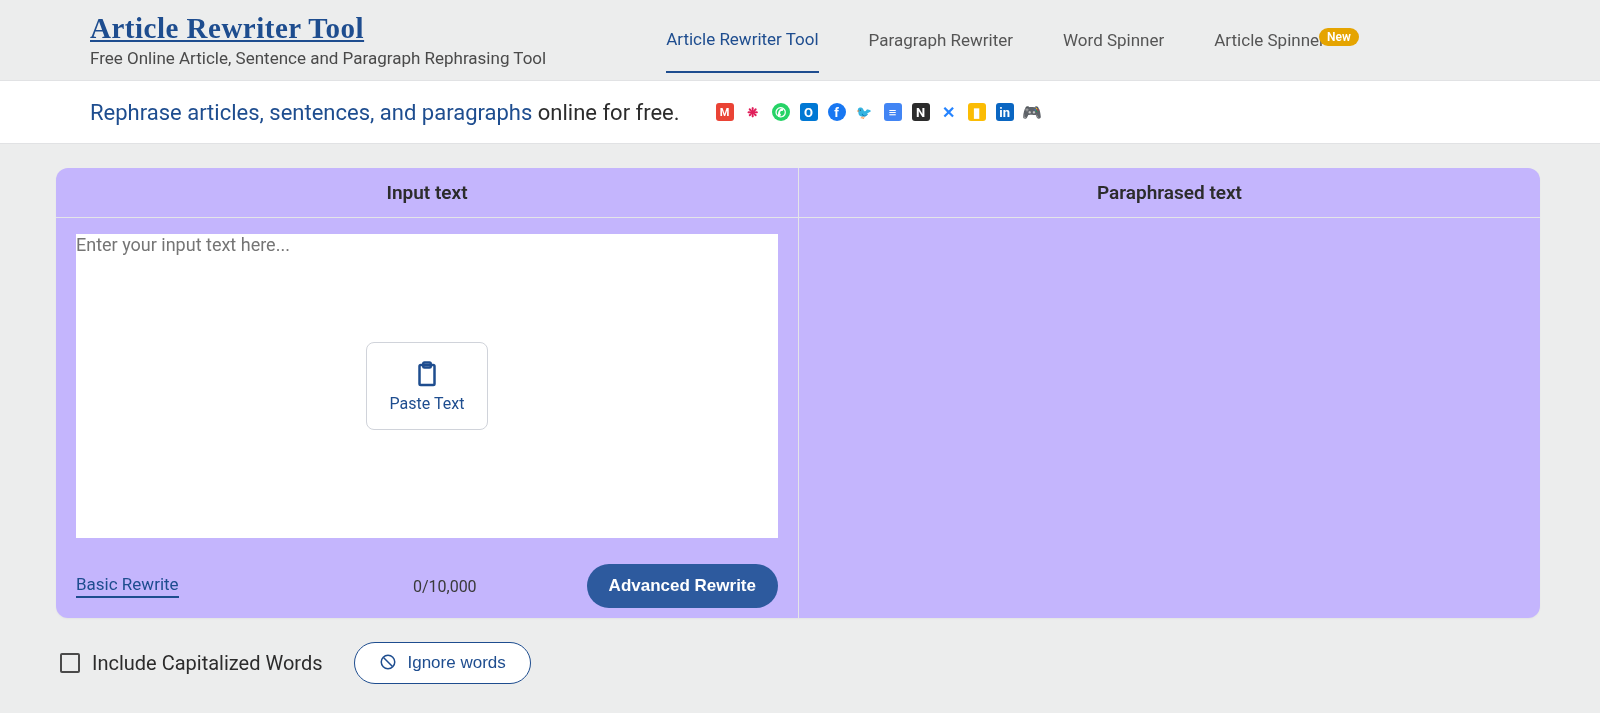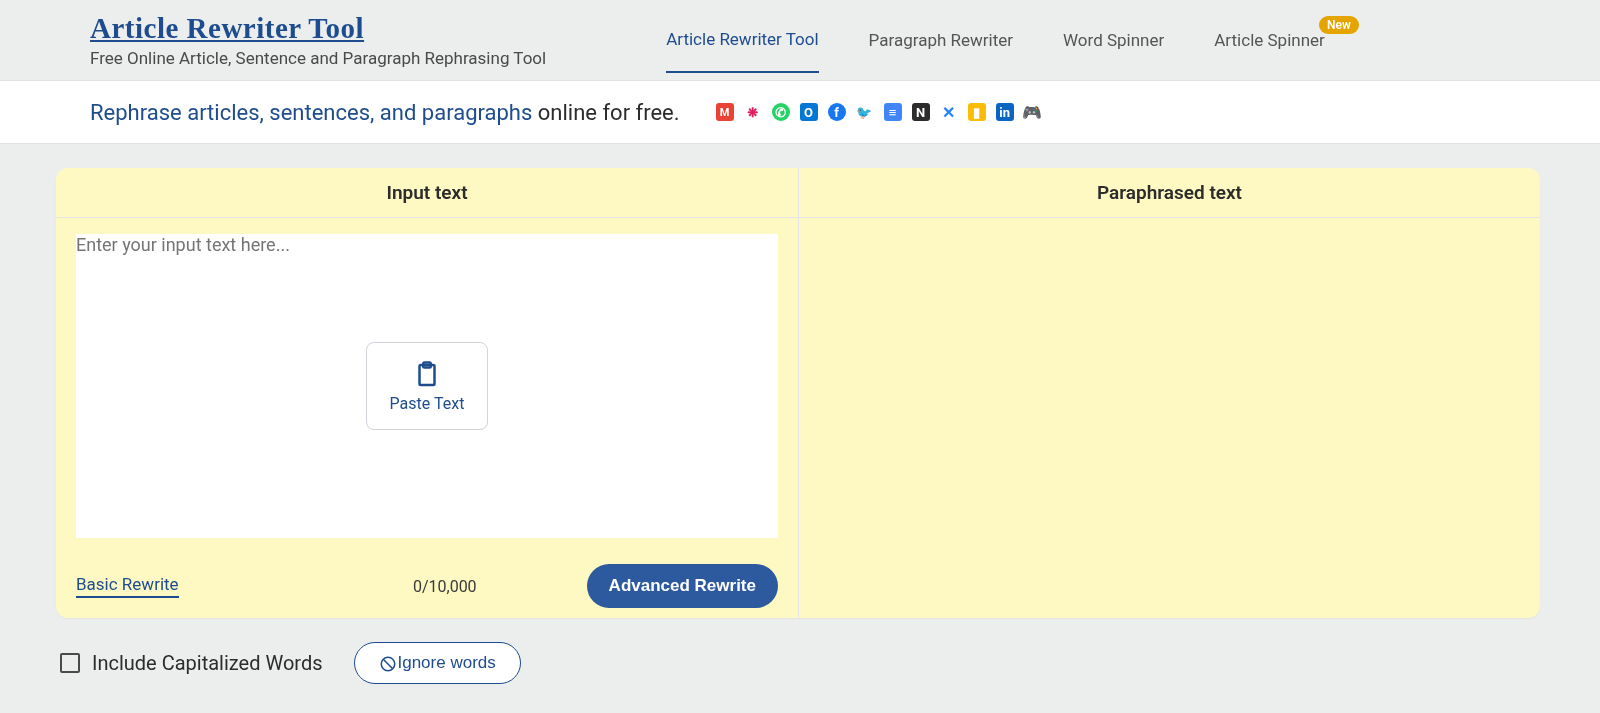--- a/index.html
+++ b/index.html
@@ -49,21 +49,21 @@
     padding: 22px 0;
     cursor: pointer;
     position: relative;
   }
   .nav-item.active {
     color: #1e4d8f;
     border-bottom: 2px solid #1e4d8f;
   }
   .nav-item .badge {
     position: absolute;
-    top: 8px;
+    top: 20px;
     right: -34px;
     background: #e5a400;
     color: #fff;
     font-size: 12px;
     font-weight: 600;
     padding: 2px 8px;
     border-radius: 11px;
   }
 
   
@@ -123,21 +123,21 @@
   }
   .chrome-ico::before{
     content:""; position:absolute; inset:7px; background:#4285f4; border-radius:50%; z-index:1;
   }
 
   
   .workspace {
     padding: 24px 60px 0 56px;
   }
   .panel {
-    background: #fef9c3;
+    background: #c4b5fd;
     border-radius: 12px;
     display: flex;
     height: 450px;
     box-shadow: 0 1px 2px rgba(0,0,0,0.04);
     overflow: hidden;
   }
   .col {
     width: 50%;
     display: flex;
     flex-direction: column;
@@ -240,21 +240,22 @@
     border-radius: 2px;
   }
   .ignore-btn {
     border: 1px solid #1e4d8f;
     color: #1e4d8f;
     background: #fff;
     border-radius: 26px;
     padding: 10px 24px;
     font-size: 17px;
     display: flex;
-    align-items: flex-end;
+    align-items: flex-start;
+    gap: 10px;
     cursor: pointer;
   }
   .ignore-btn svg { width: 18px; height: 18px; }
 </style>
 </head>
 <body>
 
 <div class="header">
   <div class="brand">
     <span class="brand-title">Article Rewriter Tool</span>

